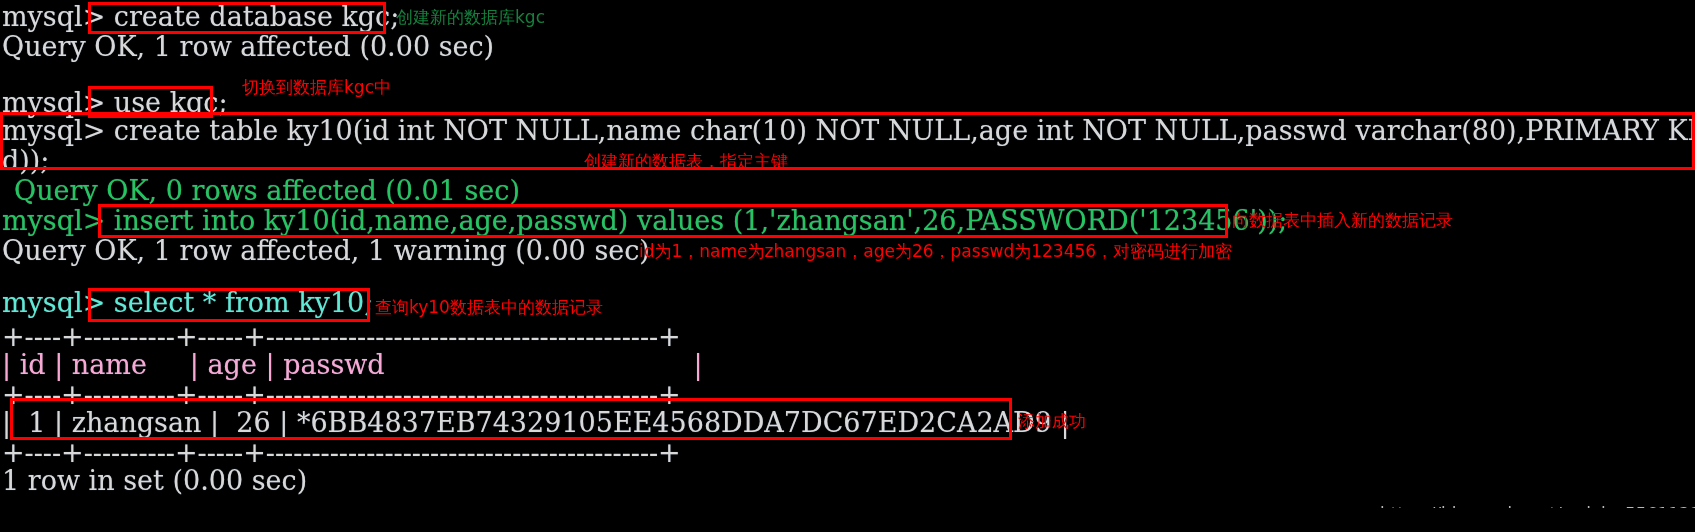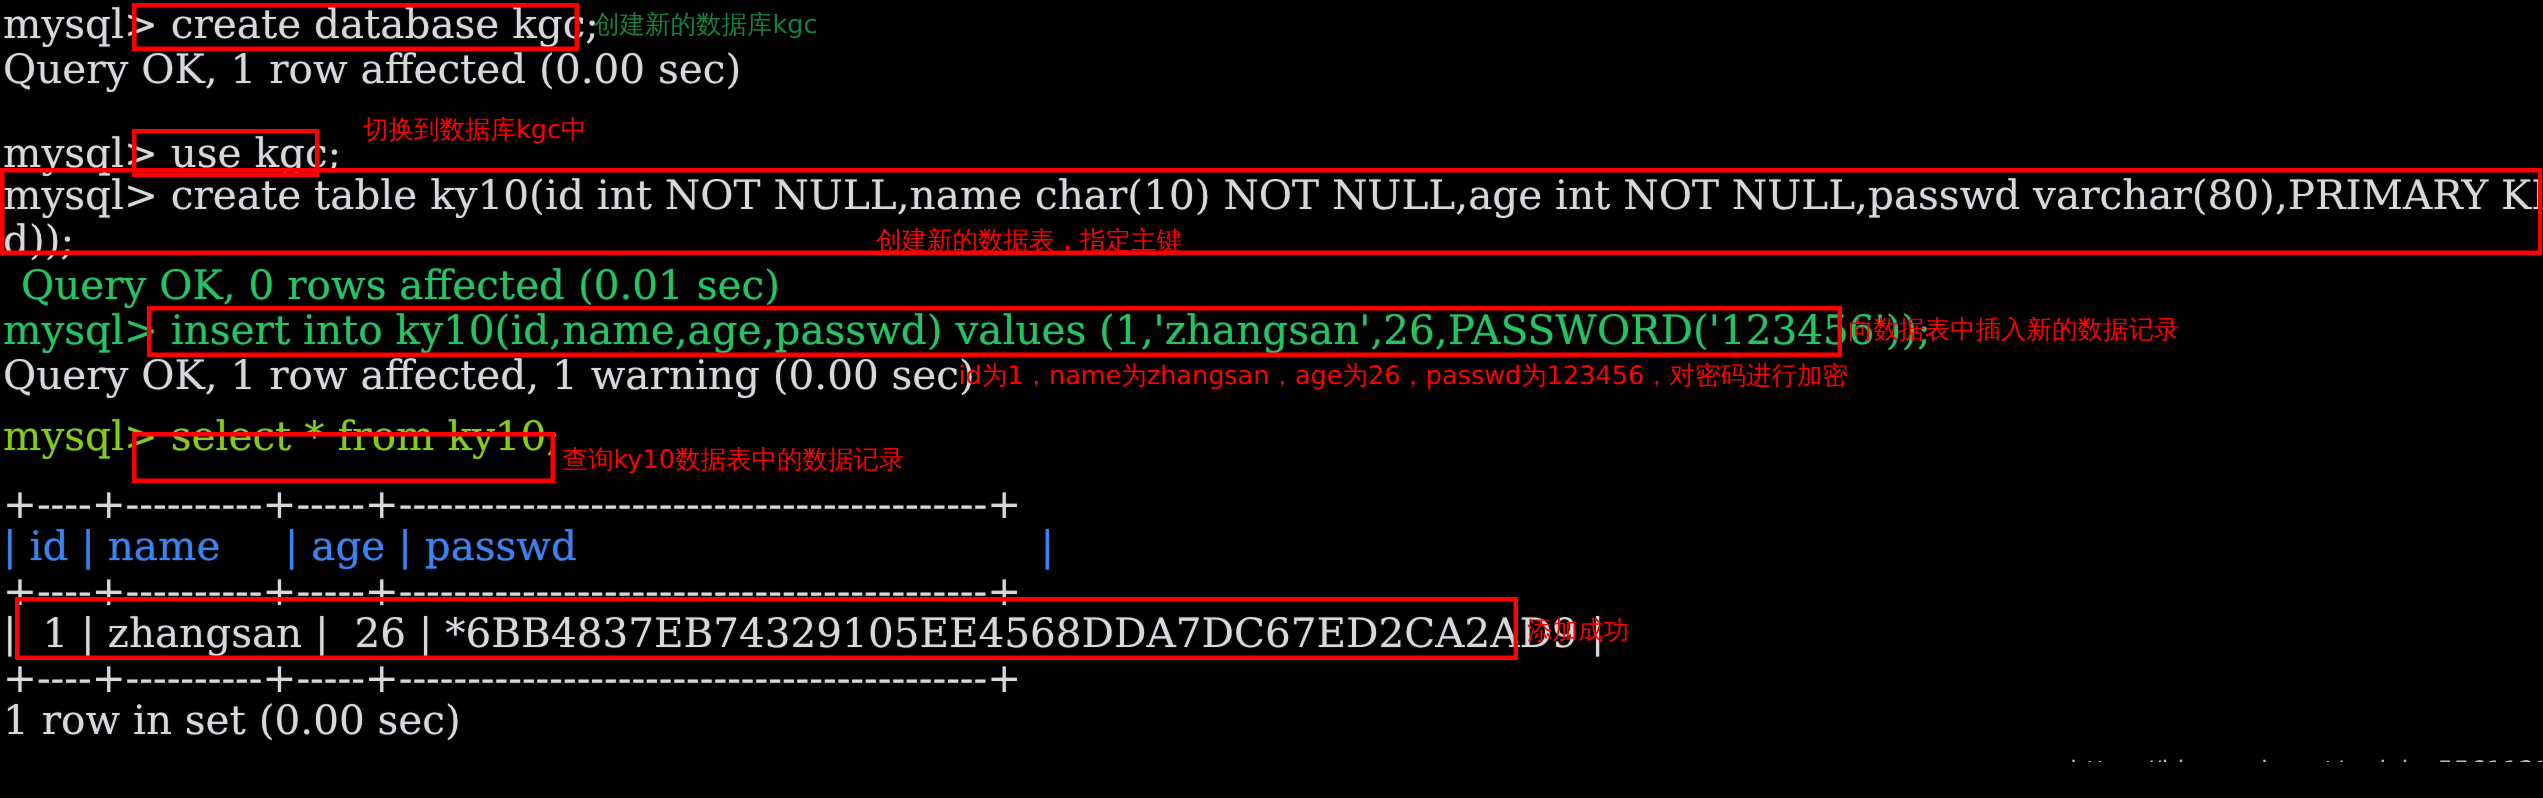--- a/index.html
+++ b/index.html
@@ -70,23 +70,23 @@
       <div class="line" style="left: 2px; top: 2px; color: rgb(216, 216, 216);">mysql&gt; create database kgc;</div>
       <div class="line" style="left: 2px; top: 32px; color: rgb(216, 216, 216);">Query OK, 1 row affected (0.00 sec)</div>
       <div class="line" style="left: 2px; top: 62px; color: rgb(216, 216, 216);"></div>
       <div class="line" style="left: 2px; top: 88px; color: rgb(216, 216, 216);">mysql&gt; use kgc;</div>
       <div class="line" style="left: 2px; top: 116px; color: rgb(216, 216, 216);">mysql&gt; create table ky10(id int NOT NULL,name char(10) NOT NULL,age int NOT NULL,passwd varchar(80),PRIMARY KEY(i</div>
       <div class="line" style="left: 2px; top: 146px; color: rgb(216, 216, 216);">d));</div>
       <div class="line" style="left: 14px; top: 176px; color: #22c55e;">Query OK, 0 rows affected (0.01 sec)</div>
       <div class="line" style="left: 2px; top: 206px; color: #22c55e;">mysql&gt; insert into ky10(id,name,age,passwd) values (1,'zhangsan',26,PASSWORD('123456'));</div>
       <div class="line" style="left: 2px; top: 236px; color: rgb(216, 216, 216);">Query OK, 1 row affected, 1 warning (0.00 sec)</div>
       <div class="line" style="left: 2px; top: 266px; color: rgb(216, 216, 216);"></div>
-      <div class="line" style="left: 2px; top: 277px; color: #84cc16;">mysql&gt; select * from ky10;</div>
+      <div class="line" style="left: 2px; top: 288px; color: #5eead4;">mysql&gt; select * from ky10;</div>
       <div class="line" style="left: 2px; top: 322px; color: rgb(216, 216, 216);">+----+----------+-----+-------------------------------------------+</div>
-      <div class="line" style="left: 2px; top: 350px; color: #3b82f6;">| id | name     | age | passwd                                    |</div>
+      <div class="line" style="left: 2px; top: 350px; color: #f9a8d4;">| id | name     | age | passwd                                    |</div>
       <div class="line" style="left: 2px; top: 380px; color: rgb(216, 216, 216);">+----+----------+-----+-------------------------------------------+</div>
       <div class="line" style="left: 2px; top: 408px; color: rgb(216, 216, 216);">|  1 | zhangsan |  26 | *6BB4837EB74329105EE4568DDA7DC67ED2CA2AD9 |</div>
       <div class="line" style="left: 2px; top: 438px; color: rgb(216, 216, 216);">+----+----------+-----+-------------------------------------------+</div>
       <div class="line" style="left: 2px; top: 466px; color: rgb(216, 216, 216);">1 row in set (0.00 sec)</div>
     </div>
 
   <div id="annotation-layer">
       <div class="note" style="left: 396px; top: 8px; color: #15803d;">创建新的数据库kgc</div>
       <div class="note" style="left: 218px; top: 78px; color: rgb(255, 0, 0); margin-left: 24px;">切换到数据库kgc中</div>
       <div class="note" style="left: 552px; top: 152px; color: rgb(255, 0, 0); margin-left: 32px;">创建新的数据表，指定主键</div>

